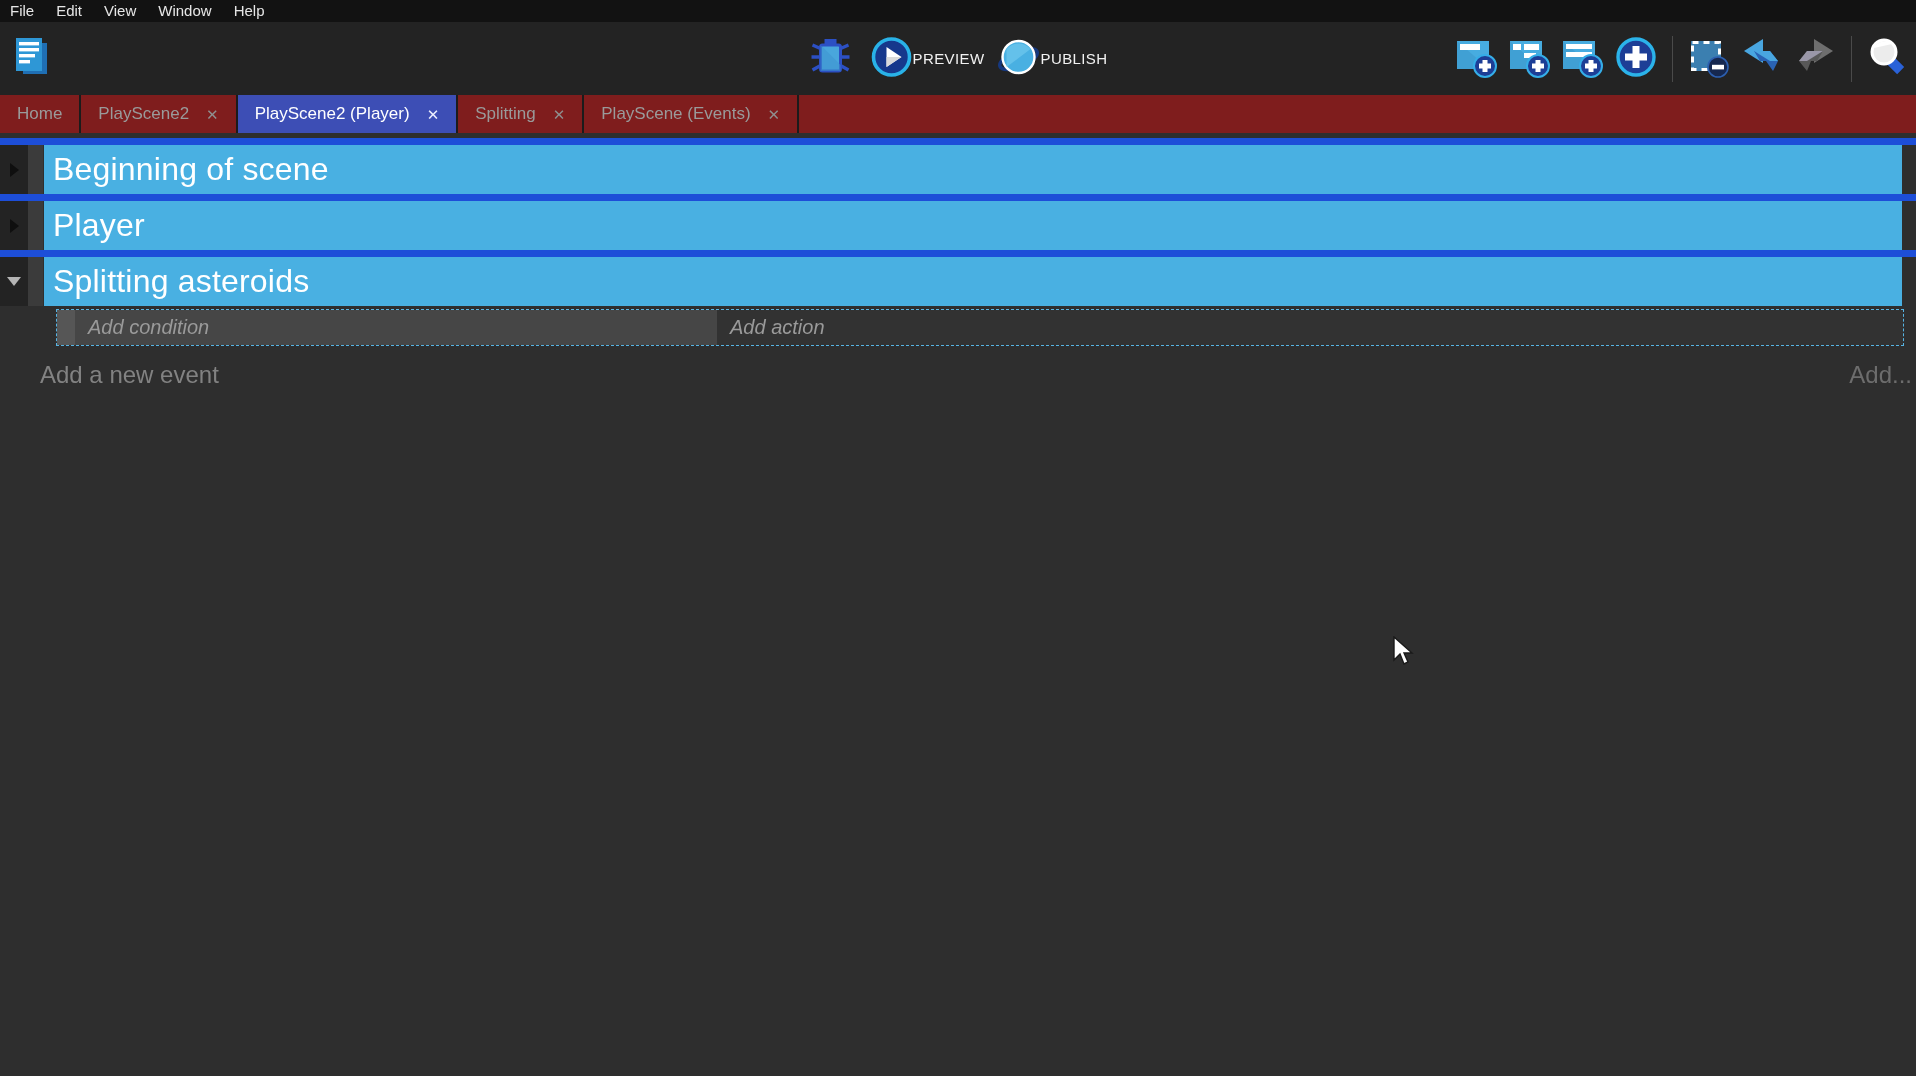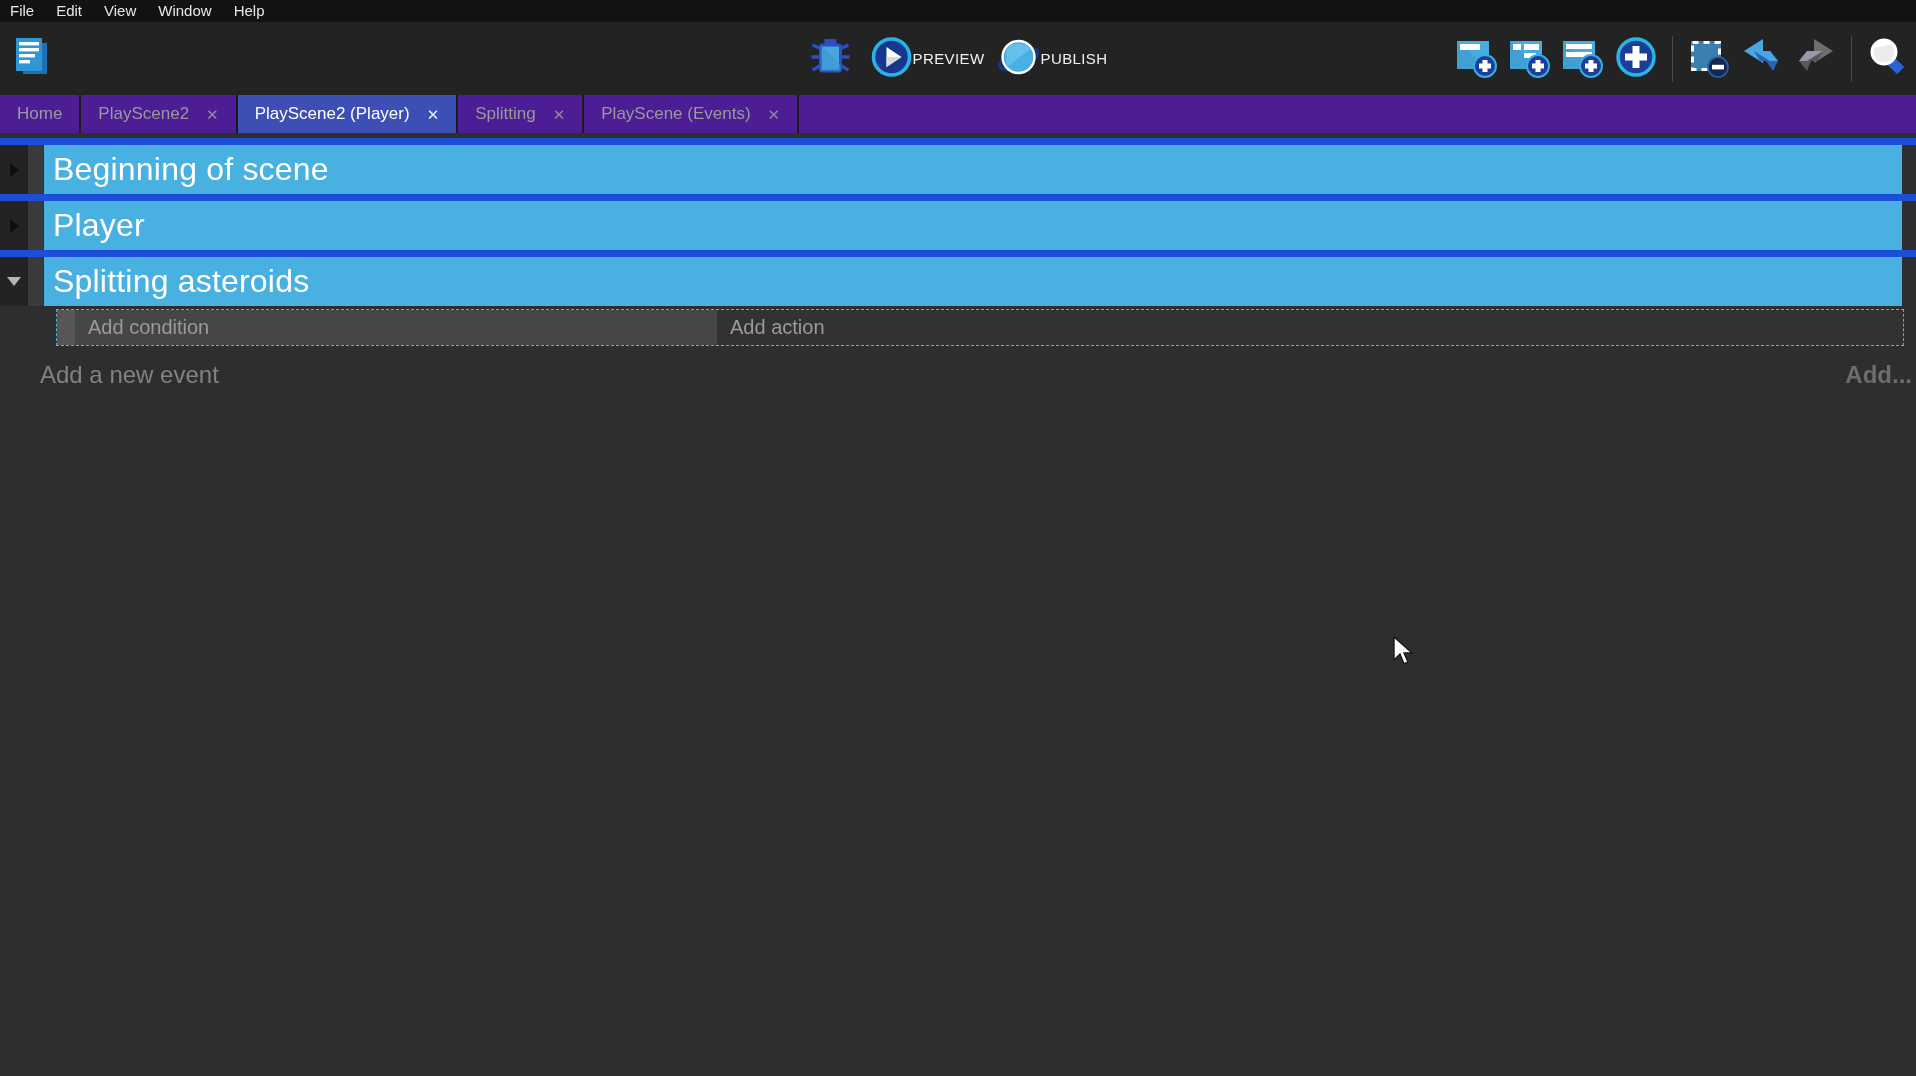--- a/index.html
+++ b/index.html
@@ -33,21 +33,21 @@
   .tool-label { font-size:15px; color:#f1f1f1; letter-spacing:.4px; }
   .tool-btn { display:flex; align-items:center; gap:0; }
   .right-group {
     position:absolute; right:6px; top:0; height:100%;
     display:flex; align-items:center; gap:9px;
   }
   .vsep { width:1px; height:46px; background:#4a4a4a; margin:0 5px; }
 
   
   .tabbar {
-    height:38px; background:#4c1d95;
+    height:38px; background:#7f1d1d;
     display:flex; align-items:stretch;
     font-size:17px; color:#9a9a9a;
   }
   .tab {
     display:flex; align-items:center; padding:0 17px;
     border-right:2px solid #1b1b1b; white-space:nowrap;
   }
   .tab .tab-label { pointer-events:none; }
   .tab-close { margin-left:17px; font-size:15px; color:#8f8f8f; line-height:1; }
   .tab.active { background:#3d4eb5; color:#ffffff; }
@@ -75,33 +75,33 @@
     width:0; height:0;
     border-top:9px solid #b5b5b5;
     border-left:7px solid transparent;
     border-right:7px solid transparent;
   }
 
   .empty-event {
     margin:3px 12px 0 56px; height:37px;
     border:1px dashed #57b4e3;
     display:flex; align-items:stretch;
-    font-size:20px; color:#9a9a9a;
+    font-size:20px; color:#9a9a9a;font-style:italic;
   }
   .ev-handle { width:18px; background:#565656; }
   .ev-cond { width:642px; background:#464646; display:flex; align-items:center; padding-left:13px; }
   .ev-act  { flex:1; background:#323232; display:flex; align-items:center; padding-left:13px; }
 
   .add-row {
     margin-top:15px; padding:0 4px 0 40px;
     display:flex; justify-content:space-between; align-items:center;
     font-size:24px;
   }
   .add-new-event { color:#828282; }
-  .add-more { color:#6d6d6d;font-weight:bold; }
+  .add-more { color:#6d6d6d; }
 
   
   .cursor { position:absolute; left:1392px; top:636px; }
 </style>
 </head>
 <body>
 
 <div class="menubar">
   <span class="menu-item">File</span>
   <span class="menu-item">Edit</span>

